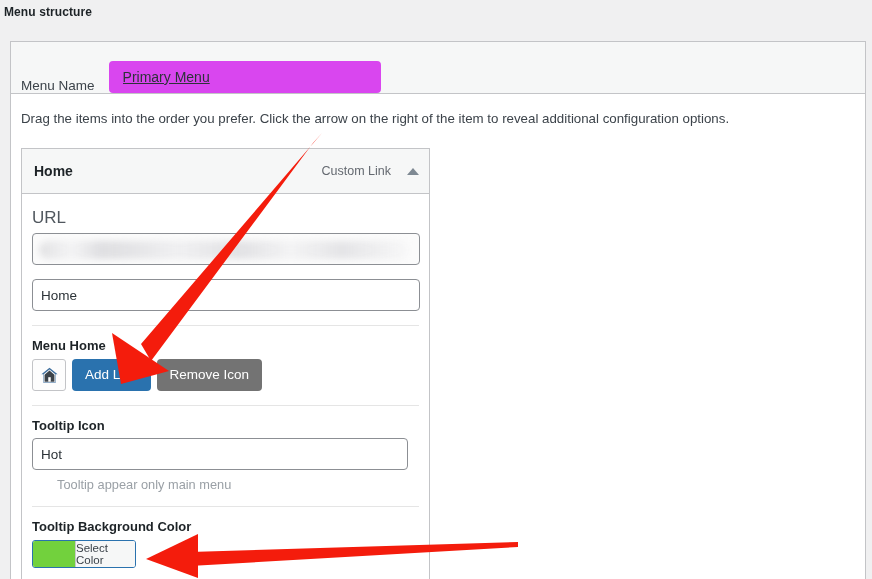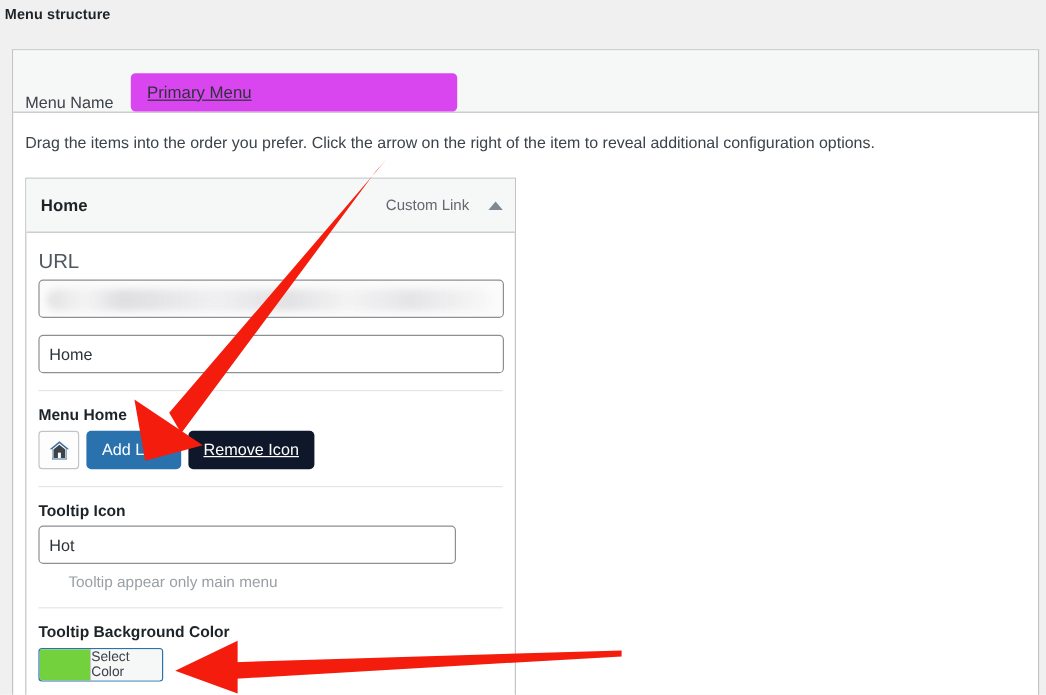--- a/index.html
+++ b/index.html
@@ -134,21 +134,21 @@
     height: 32px;
     border: 1px solid #8c8f94;
     border-radius: 4px;
     background: #ffffff;
     font-family: "Liberation Sans", sans-serif;
     font-size: 13.5px;
     color: #2c3338;
     padding: 0 8px;
     outline: none;
   }
-  .text-input.narrow { width: 348px; }
+  .text-input.narrow { width: 376px; }
 
   
   #url-input-wrap {
     position: relative;
     width: 388px;
     height: 32px;
     border: 1px solid #8c8f94;
     border-radius: 4px;
     background: #fbfbfb;
     overflow: hidden;
@@ -294,21 +294,21 @@
       <div id="menu-icon-row">
         <span id="icon-preview-box">
           <svg width="19" height="17" viewBox="0 0 24 22" aria-hidden="true">
             <path d="M12 1 L1.5 9.5 L4 9.5 L4 20.5 L20 20.5 L20 9.5 L22.5 9.5 Z" fill="#3f6f9e"></path>
             <path d="M12 3.2 L4.5 9.3 L4.5 19.6 L19.5 19.6 L19.5 9.3 Z" fill="#ffffff"></path>
             <path d="M12 4.6 L5.6 9.9 L5.6 19 L18.4 19 L18.4 9.9 Z" fill="#3c434a"></path>
             <rect x="10.4" y="13.2" width="3.2" height="5.8" fill="#ffffff"></rect>
           </svg>
         </span>
         <button id="add-icon-button" class="btn" style="background: rgb(42, 114, 174);">Add Link</button>
-        <button id="remove-icon-button" class="btn" style="background: #0f172a; text-decoration: underline;">Remove Icon</button>
+        <button id="remove-icon-button" class="btn" style="background: #737373;">Remove Icon</button>
       </div>
 
       <hr class="divider">
 
       
       <label class="field-label bold">Tooltip Icon</label>
       <input class="text-input narrow" type="text" value="Hot" style="">
       <span class="help-text">Tooltip appear only main menu</span>
 
       <hr class="divider">

